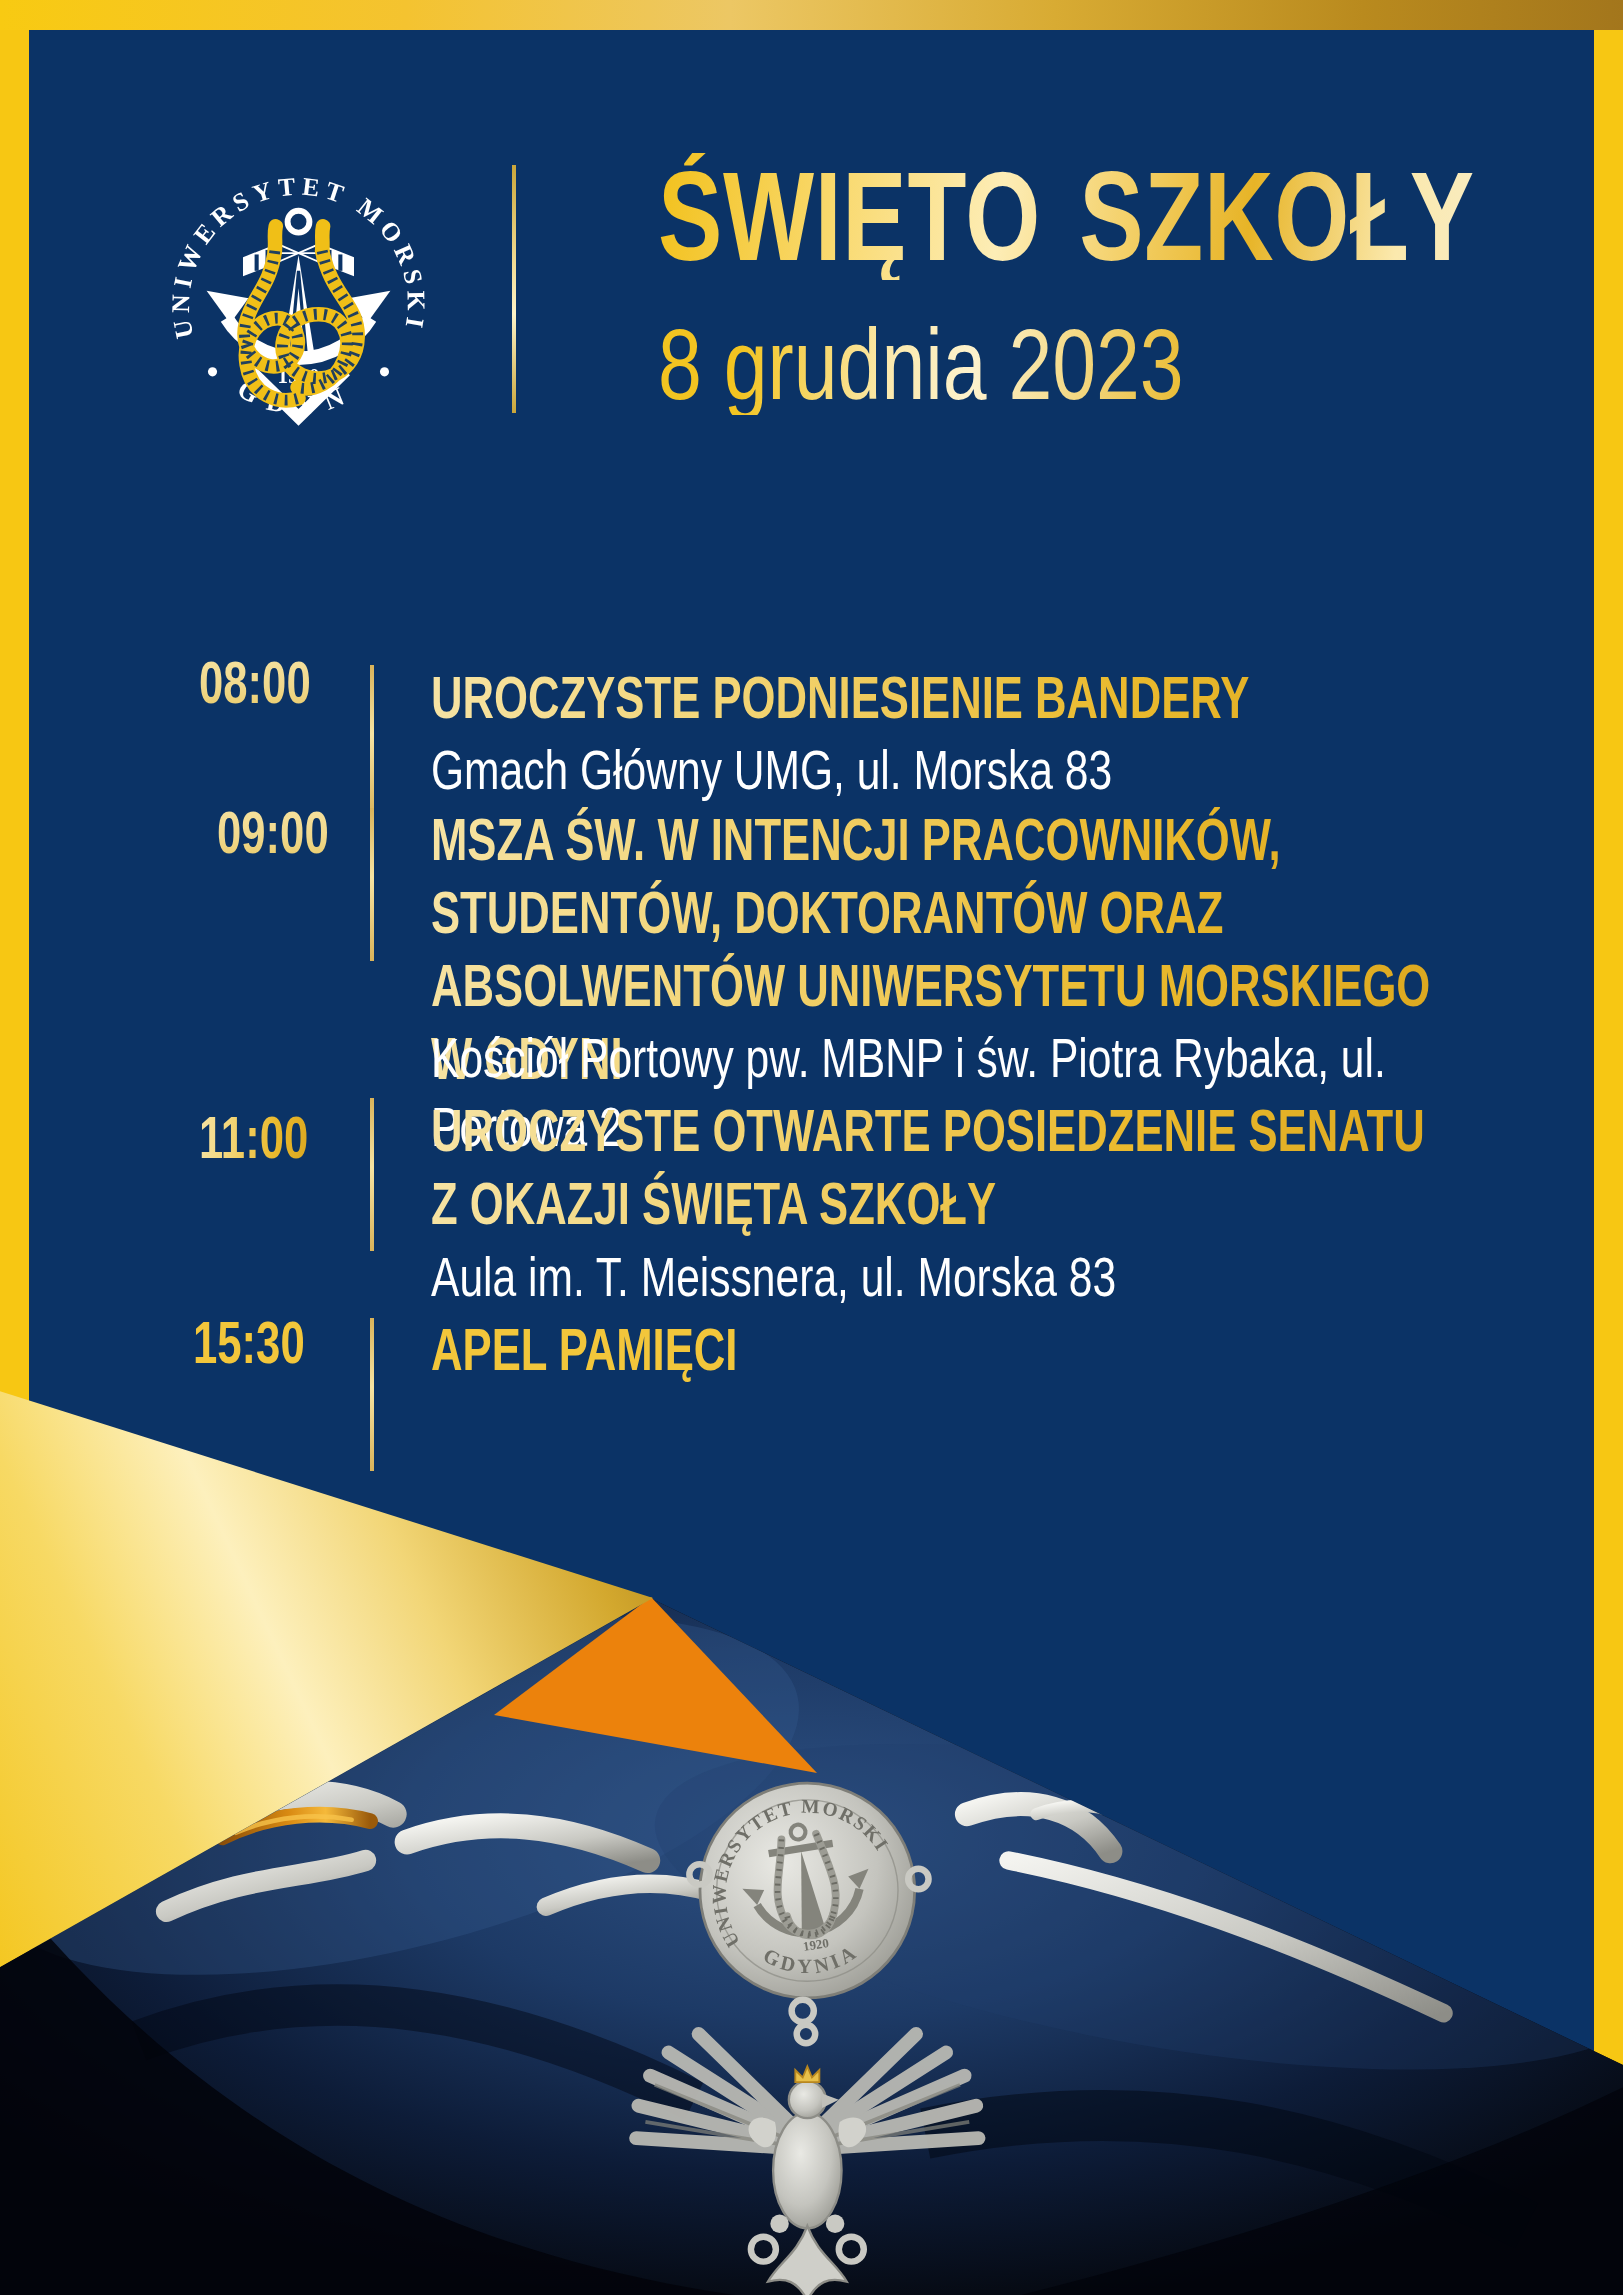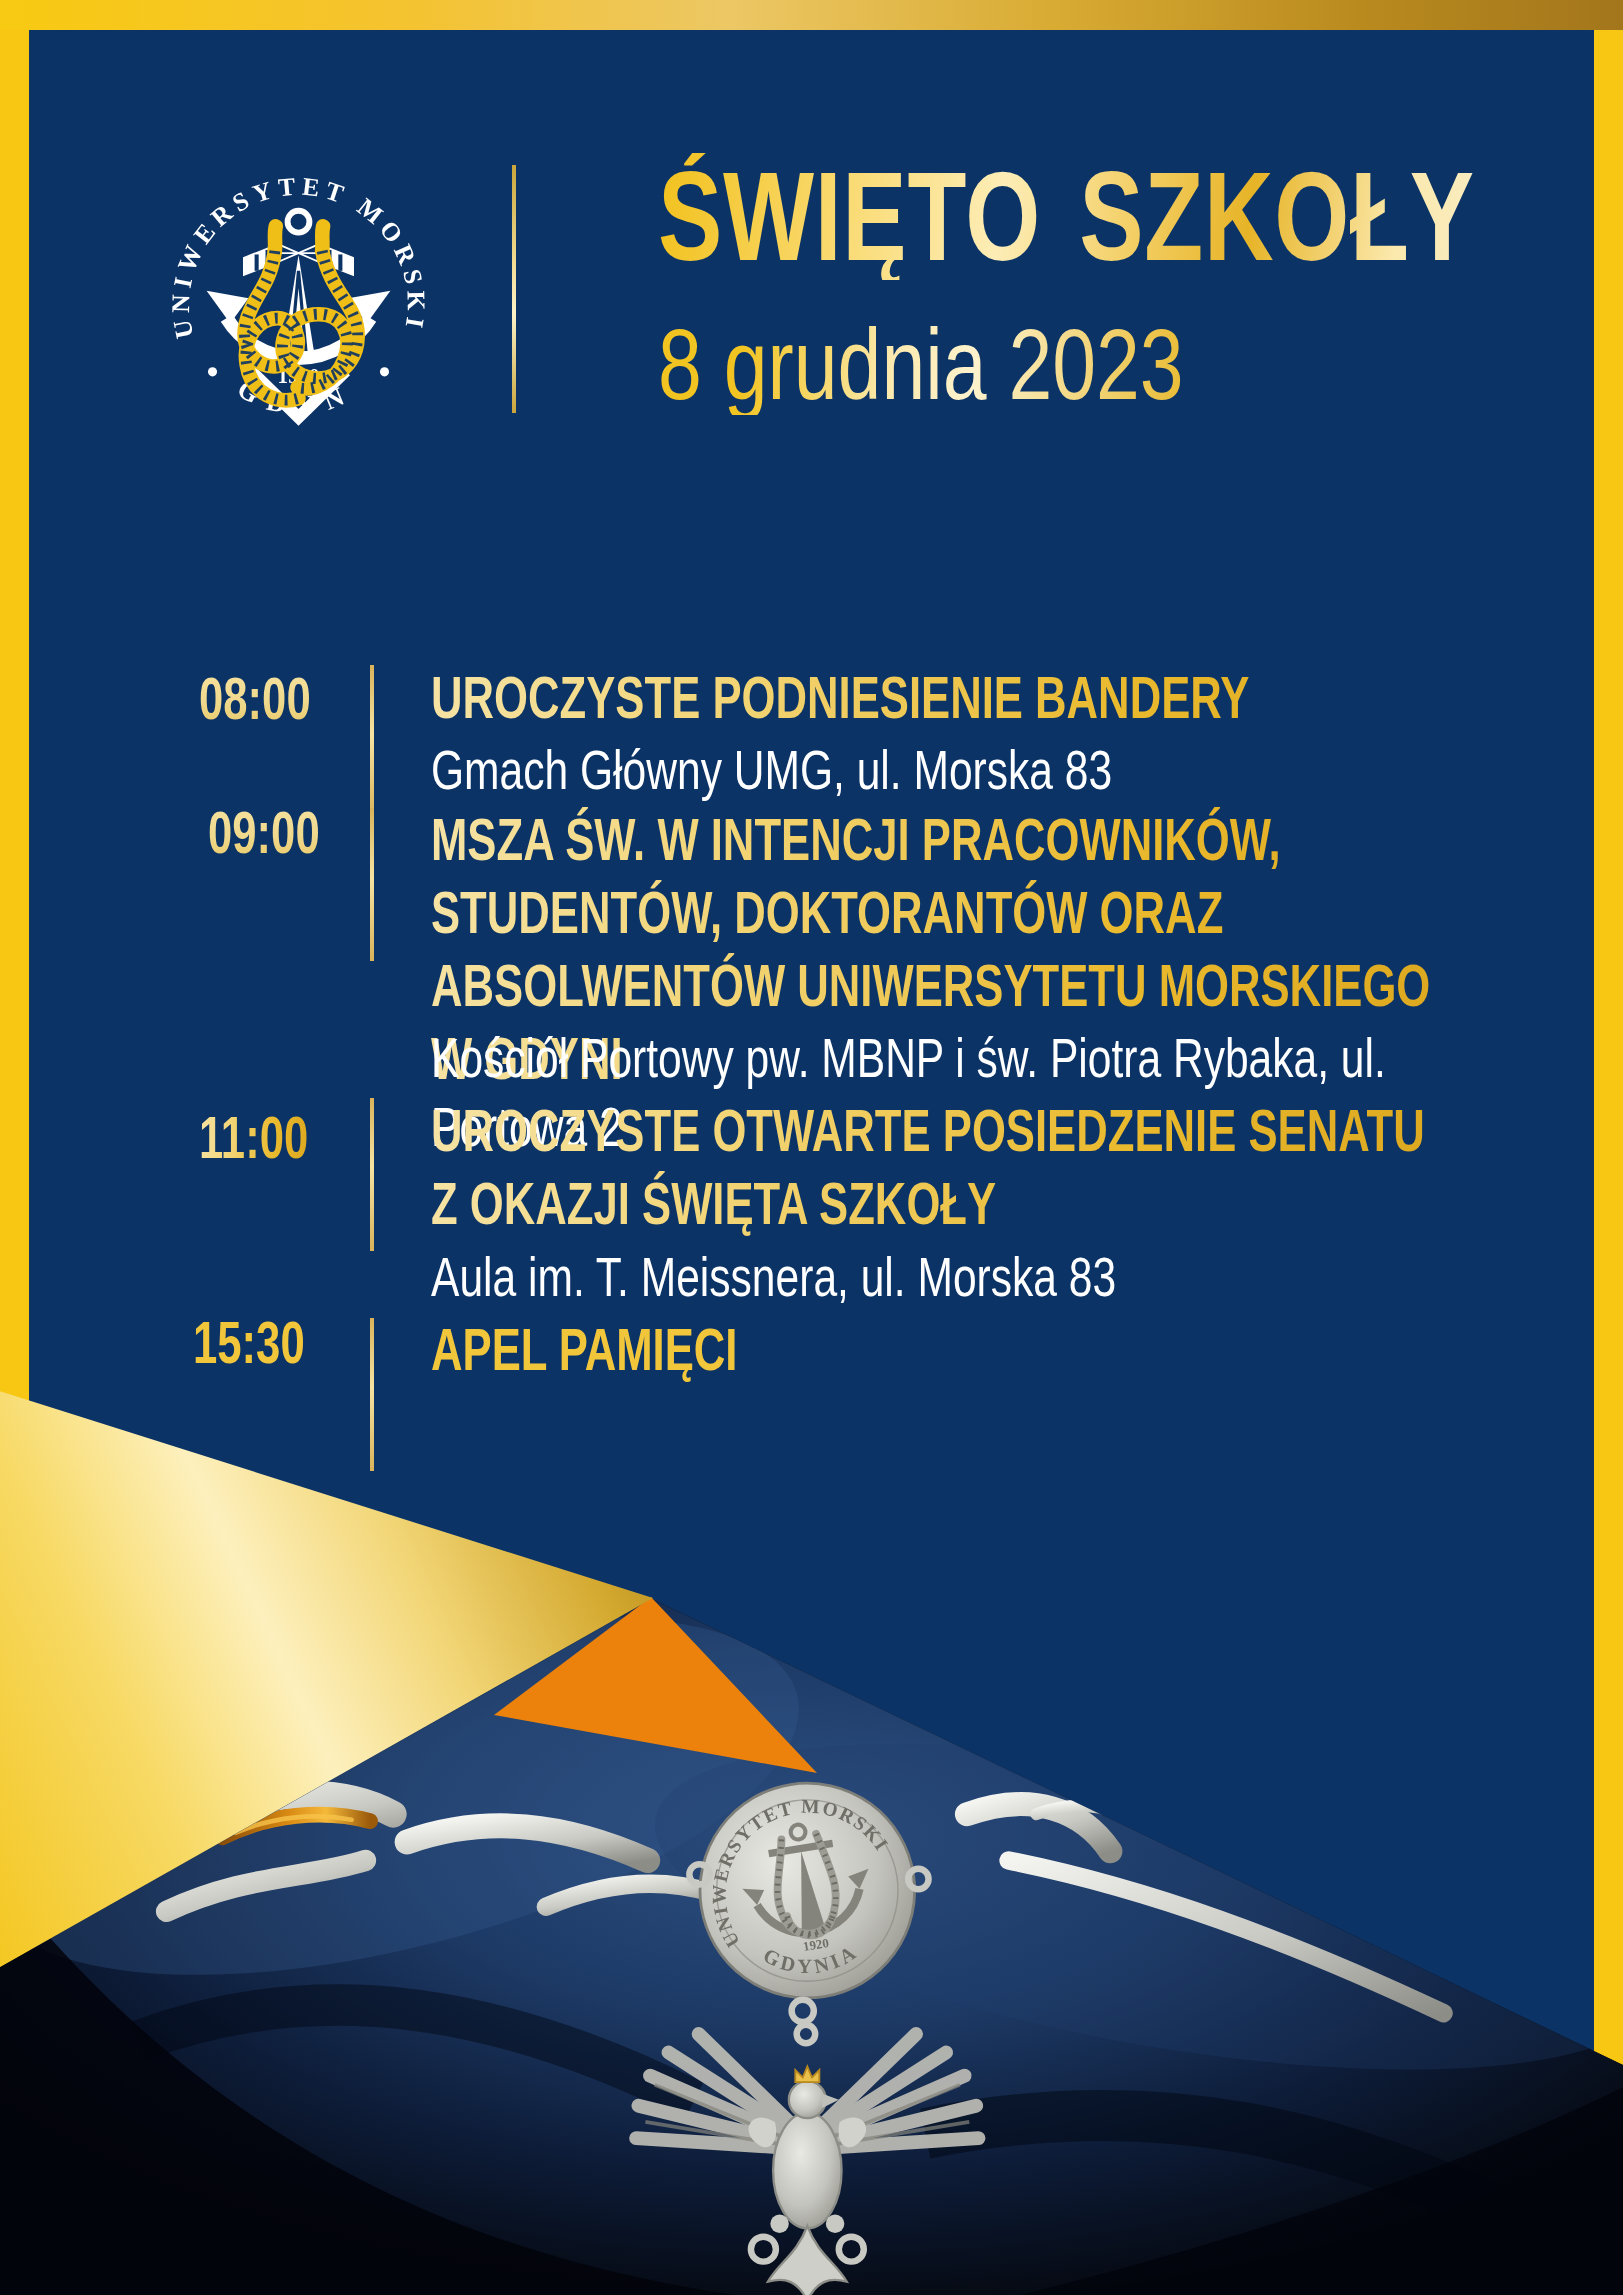--- a/index.html
+++ b/index.html
@@ -236,28 +236,28 @@
   <div class="abs divider"></div>
 
   <div class="abs" style="left:658px;top:153px">
     <span class="cx title-line grad-title" style="transform:scaleX(0.76)">ŚWIĘTO SZKOŁY</span>
   </div>
   <div class="abs" style="left:658px;top:314px">
     <span class="cx date-line grad-date" style="transform:scaleX(0.78)">8 grudnia 2023</span>
   </div>
 
 
-  <div class="abs" style="left:199px;top:670px">
+  <div class="abs" style="left:199px;top:654px">
     <span class="cx time-line grad-cream" style="transform:scaleX(0.74)">08:00</span>
   </div>
   <div class="abs gold-bar" style="left:370px;top:665px;height:153px"></div>
   <div class="abs event-title wrapbox grad-gold" style="left:431px;top:662px;transform:scaleX(0.74)">UROCZYSTE PODNIESIENIE BANDERY</div>
   <div class="abs event-loc wrapbox white" style="left:431px;top:735px;transform:scaleX(0.76)">Gmach Główny UMG, ul. Morska 83</div>
 
-  <div class="abs" style="left:208px;top:804px">
+  <div class="abs" style="left:217px;top:804px">
     <span class="cx time-line grad-cream" style="transform:scaleX(0.74)">09:00</span>
   </div>
   <div class="abs gold-bar" style="left:370px;top:808px;height:153px"></div>
   <div class="abs event-title wrapbox grad-gold" style="left:431px;top:804px;transform:scaleX(0.74)">MSZA ŚW. W INTENCJI PRACOWNIKÓW, STUDENTÓW, DOKTORANTÓW ORAZ ABSOLWENTÓW UNIWERSYTETU MORSKIEGO W GDYNI</div>
   <div class="abs event-loc wrapbox white" style="left:431px;top:1023px;transform:scaleX(0.76)">Kościół Portowy pw. MBNP i św. Piotra Rybaka, ul. Portowa 2</div>
 
   <div class="abs" style="left:199px;top:1109px">
     <span class="cx time-line grad-gold" style="transform:scaleX(0.74)">11:00</span>
   </div>
   <div class="abs gold-bar" style="left:370px;top:1098px;height:153px"></div>

